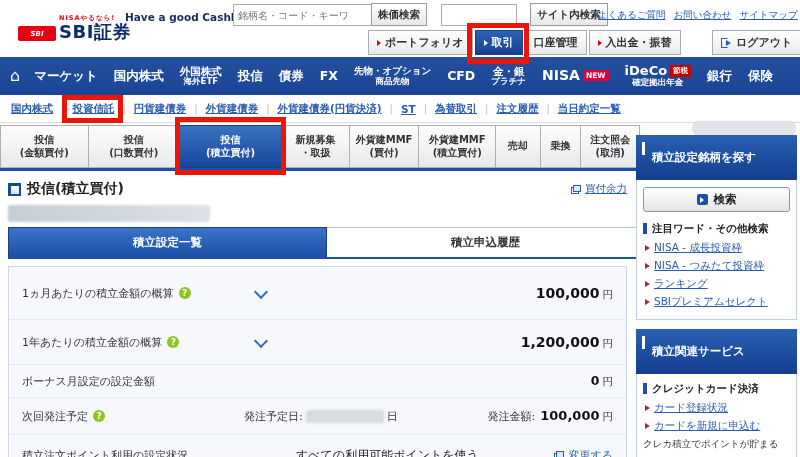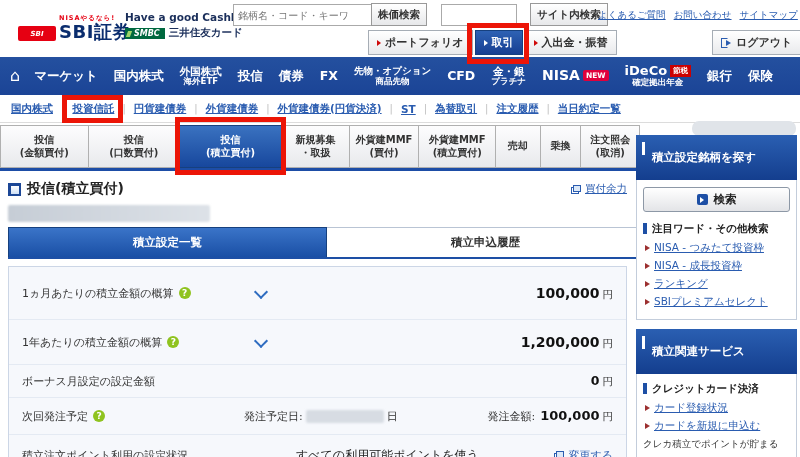--- a/index.html
+++ b/index.html
@@ -139,24 +139,20 @@
 <div class="header">
   <div class="logo">
     <div class="logo-mark">SBI</div>
     <div>
       <div class="logo-tagline">NISAやるなら!</div>
       <div class="logo-brand">SBI証券</div>
     </div>
   </div>
   <div class="smbc">
     <div class="smbc-msg">Have a good Cashless.</div>
-    <div class="smbc-row">
-      <span class="smbc-badge">SMBC</span>
-      <span class="smbc-label">三井住友カード</span>
-    </div>
   </div>
   <input class="stock-input" placeholder="銘柄名・コード・キーワ" style="">
   <button class="hbtn stock-btn">株価検索</button>
   <input class="site-input" style="">
   <button class="hbtn site-btn">サイト内検索</button>
   <div class="help-links">
     <a>よくあるご質問</a>
     <a>お問い合わせ</a>
     <a>サイトマップ</a>
   </div>
@@ -164,20 +160,23 @@
     <button class="acct-btn">
       <span class="tri-r"></span>
       <span>ポートフォリオ</span>
     </button>
     <button class="acct-btn acct-active">
       <span class="tri-w"></span>
       <span>取引</span>
       <div class="ring ring-trade"></div>
     </button>
     <button class="acct-btn">
+      <span>口座管理</span>
+    </button>
+    <button class="acct-btn">
       <span class="tri-r"></span>
       <span>入出金・振替</span>
     </button>
   </div>
   <button class="acct-btn logout-btn">
     <span class="logout-icon"></span>
     <span>ログアウト</span>
   </button>
 </div>
 
@@ -384,25 +383,25 @@
       <span class="go-icon"></span>
       <span>検索</span>
     </button>
     <div class="sb-subtitle">
       <span class="blue-bar"></span>
       <span>注目ワード・その他検索</span>
     </div>
     <div class="sb-links">
       <div class="sb-link-row">
         <span class="arr"></span>
-        <a class="sb-link">NISA - つみたて投資枠</a>
+        <a class="sb-link">NISA - 成長投資枠</a>
       </div>
       <div class="sb-link-row">
         <span class="arr"></span>
-        <a class="sb-link">NISA - 成長投資枠</a>
+        <a class="sb-link">NISA - つみたて投資枠</a>
       </div>
       <div class="sb-link-row">
         <span class="arr"></span>
         <a class="sb-link">ランキング</a>
       </div>
       <div class="sb-link-row">
         <span class="arr"></span>
         <a class="sb-link">SBIプレミアムセレクト</a>
       </div>
     </div>

